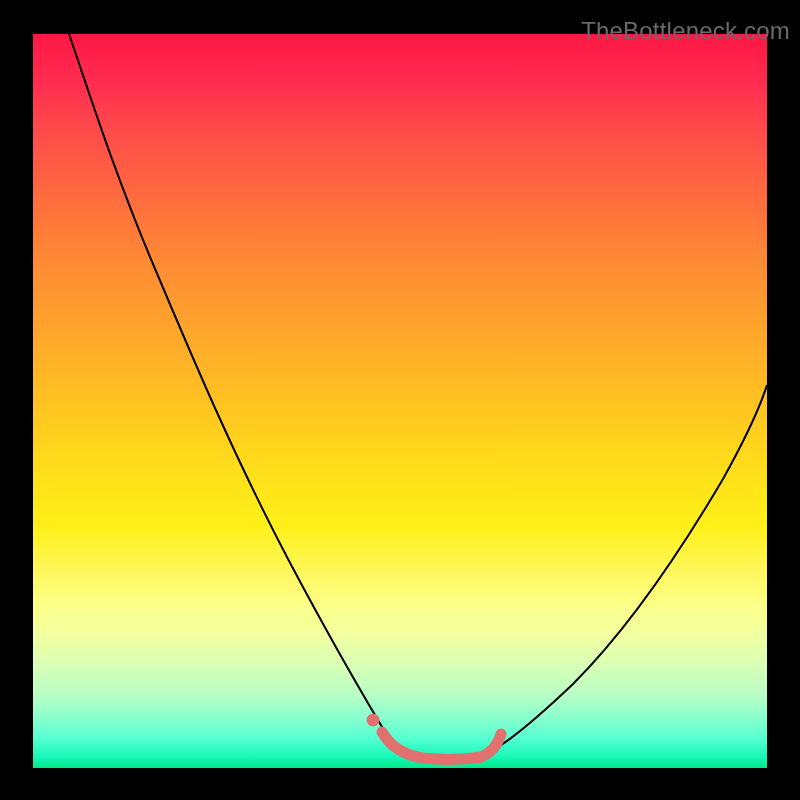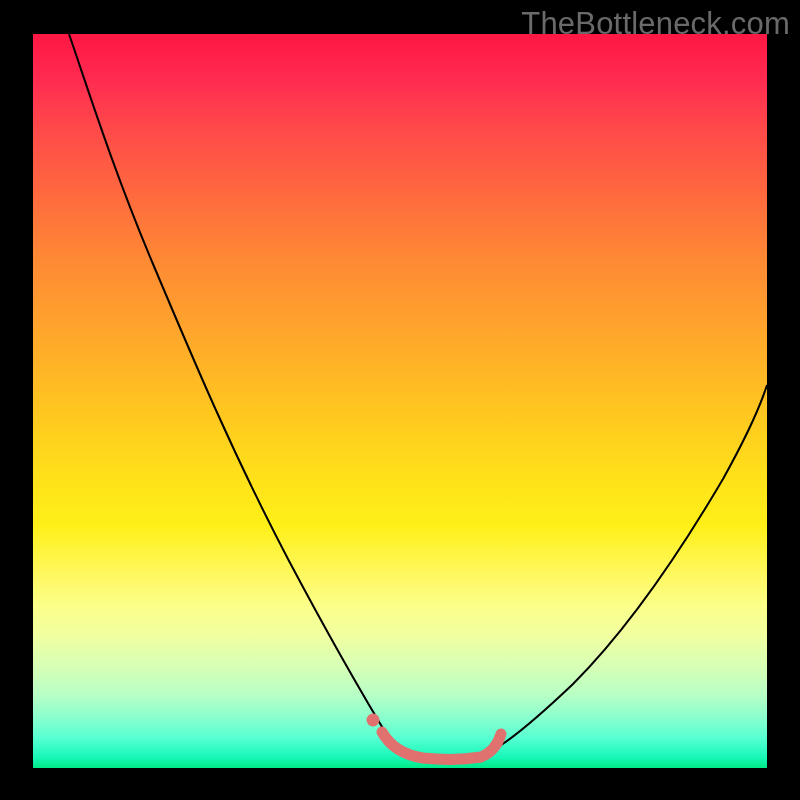--- a/index.html
+++ b/index.html
@@ -45,24 +45,24 @@
       #d8ffb5 86%,
       #b8ffc5 90%,
       #8cffce 93%,
       #55ffd1 96%,
       #18f8b8 98.5%,
       #00e887 100%
     );
   }
   .watermark {
     position: absolute;
-    top: 6px;
+    top: 17px;
     right: 10px;
     color: #6a6a6a;
-    font-size: 31px;
+    font-size: 24px;
     font-weight: 400;
     letter-spacing: 0.2px;
   }
   svg.curves {
     position: absolute;
     inset: 0;
   }
 </style>
 </head>
 <body>

